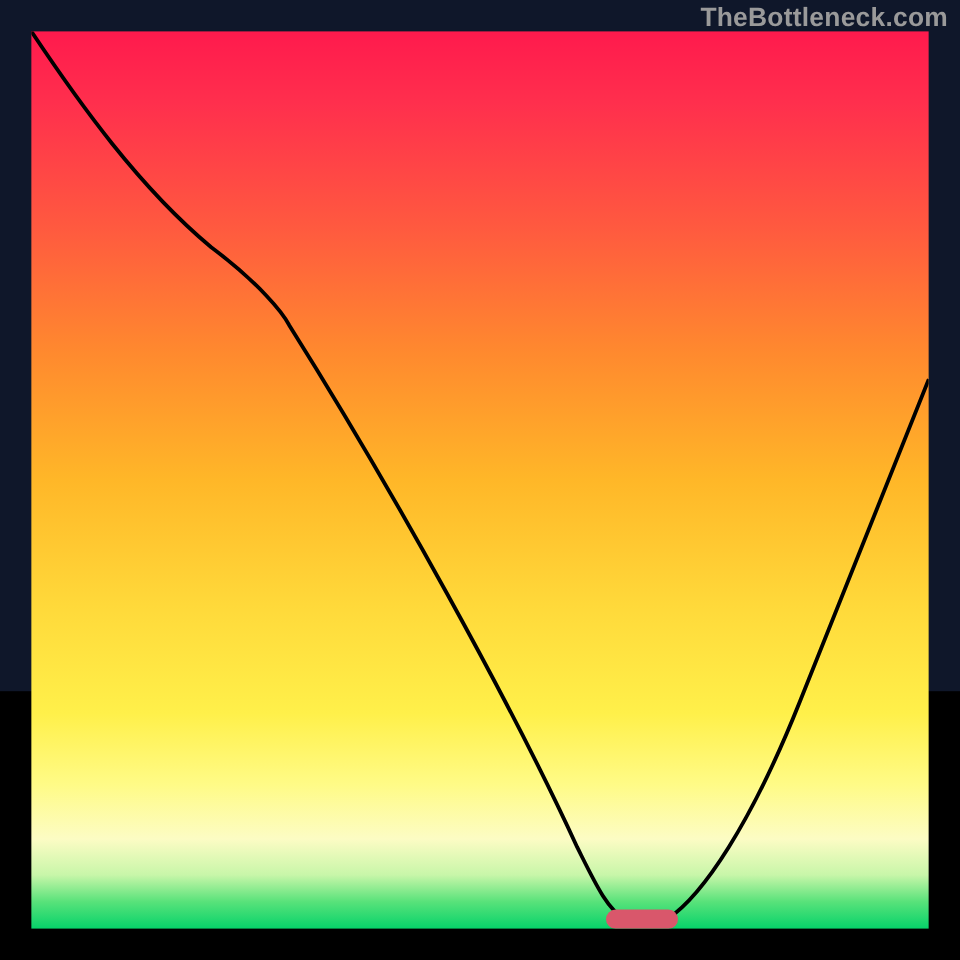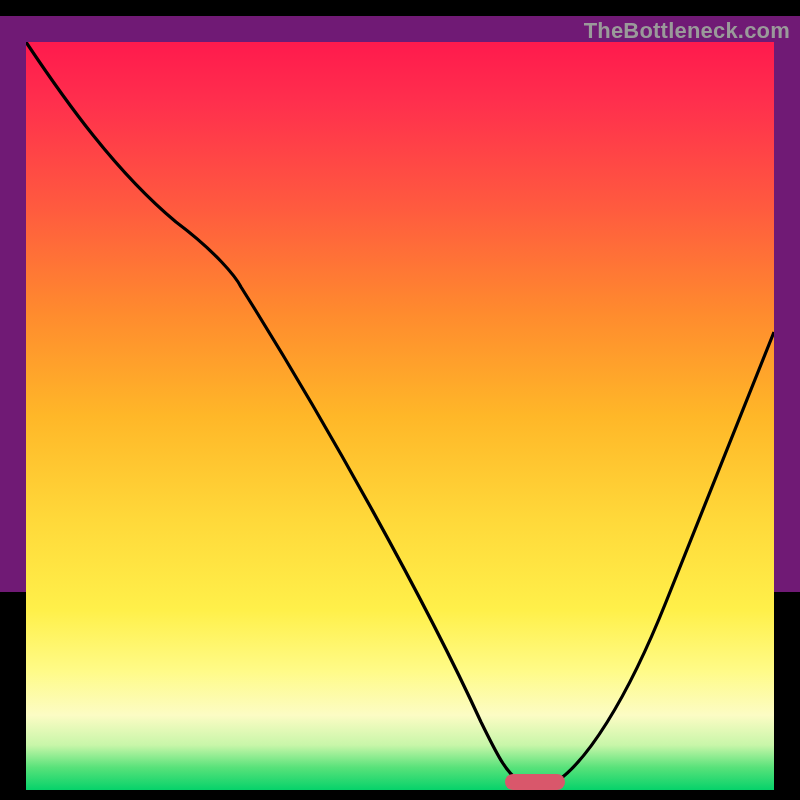--- a/index.html
+++ b/index.html
@@ -6,24 +6,24 @@
     margin: 0;
     padding: 0;
     width: 800px;
     height: 800px;
     background: #000;
     overflow: hidden;
   }
   .frame {
     position: absolute;
     left: 0;
-    top: 16px;
+    top: 0;
     width: 800px;
     height: 576px;
-    background: #701a75;
+    background: #0f172a;
   }
   .plot {
     position: absolute;
     left: 26px;
     top: 26px;
     width: 748px;
     height: 748px;
     overflow: hidden;
   }
   .gradient {

